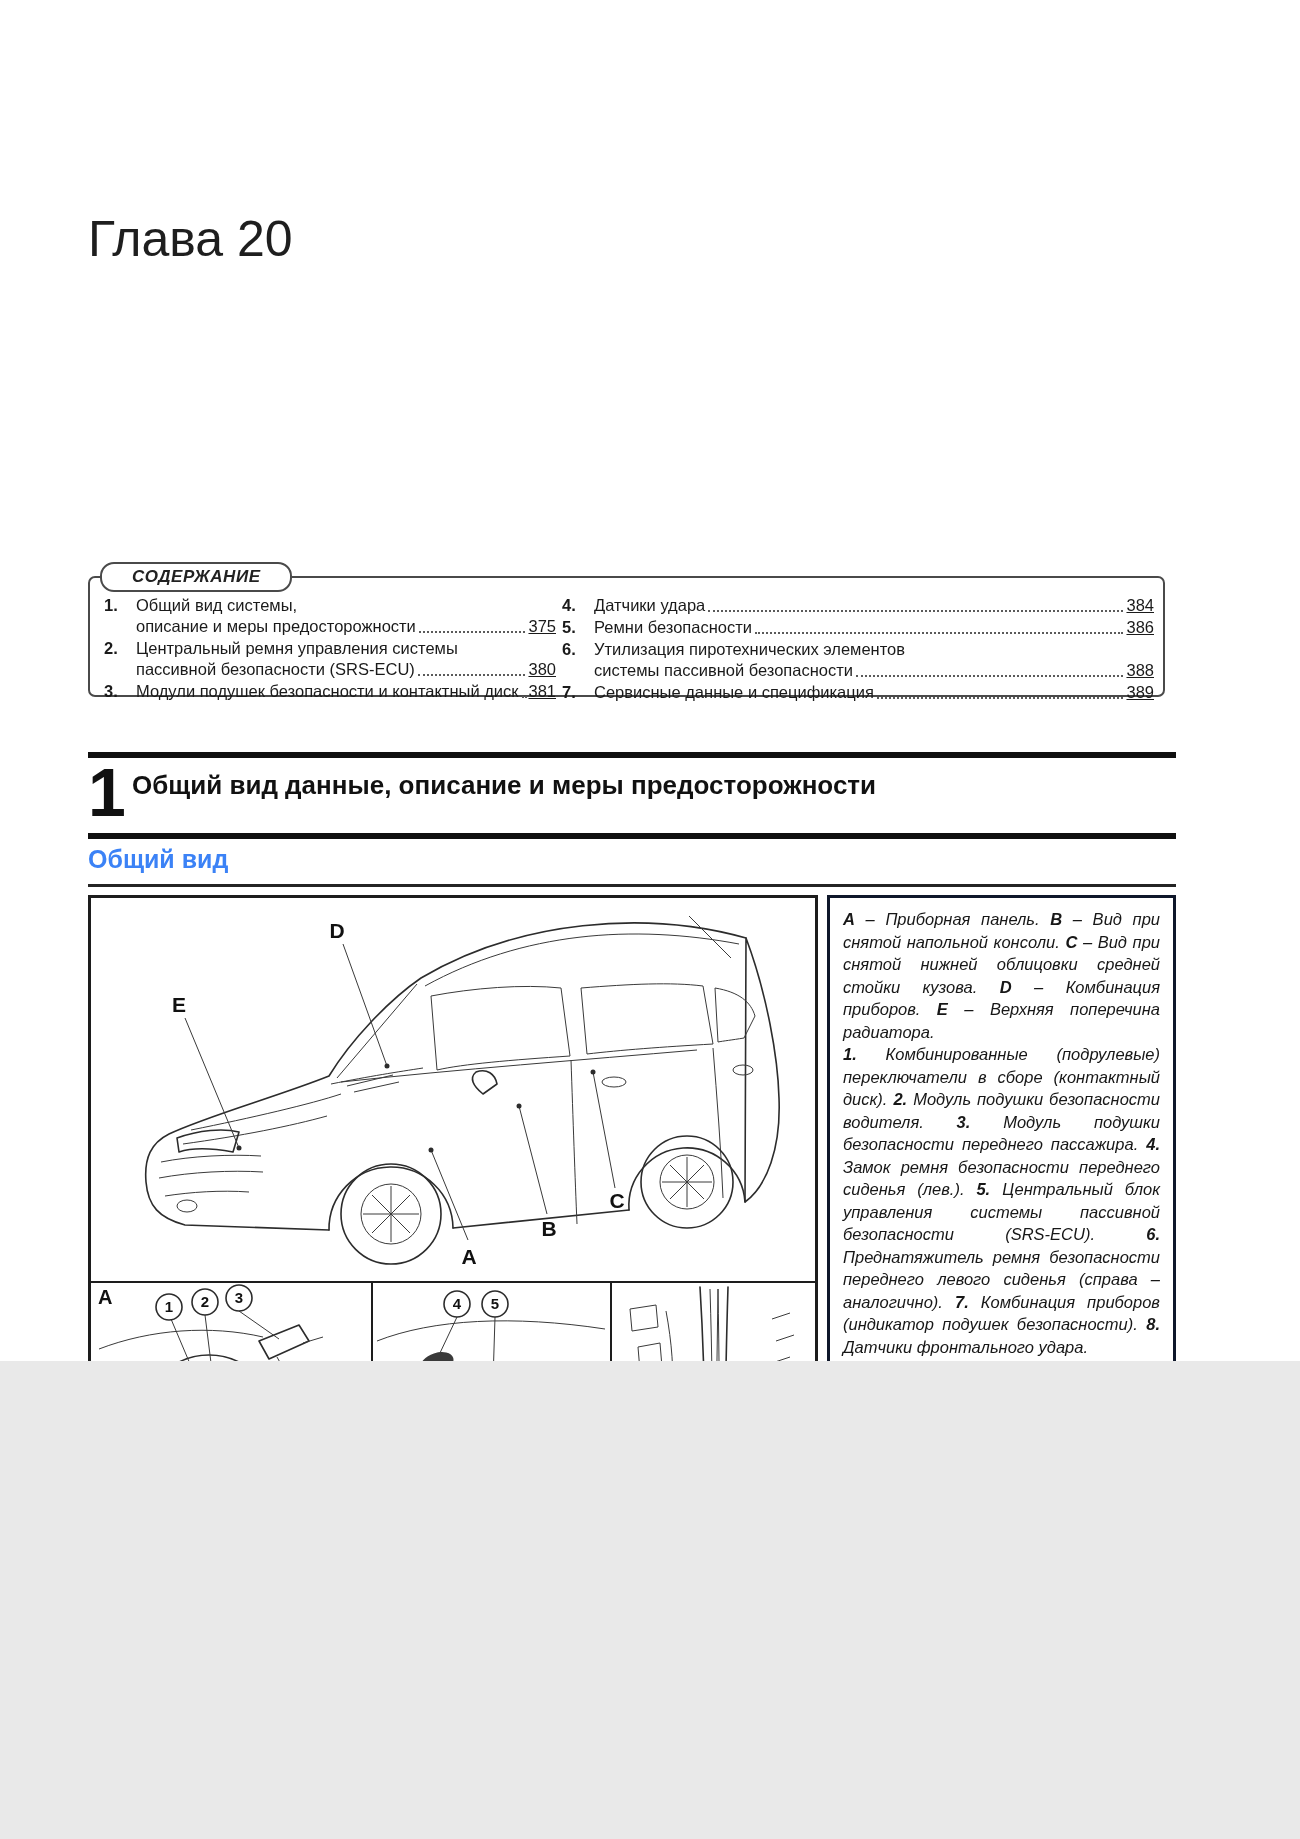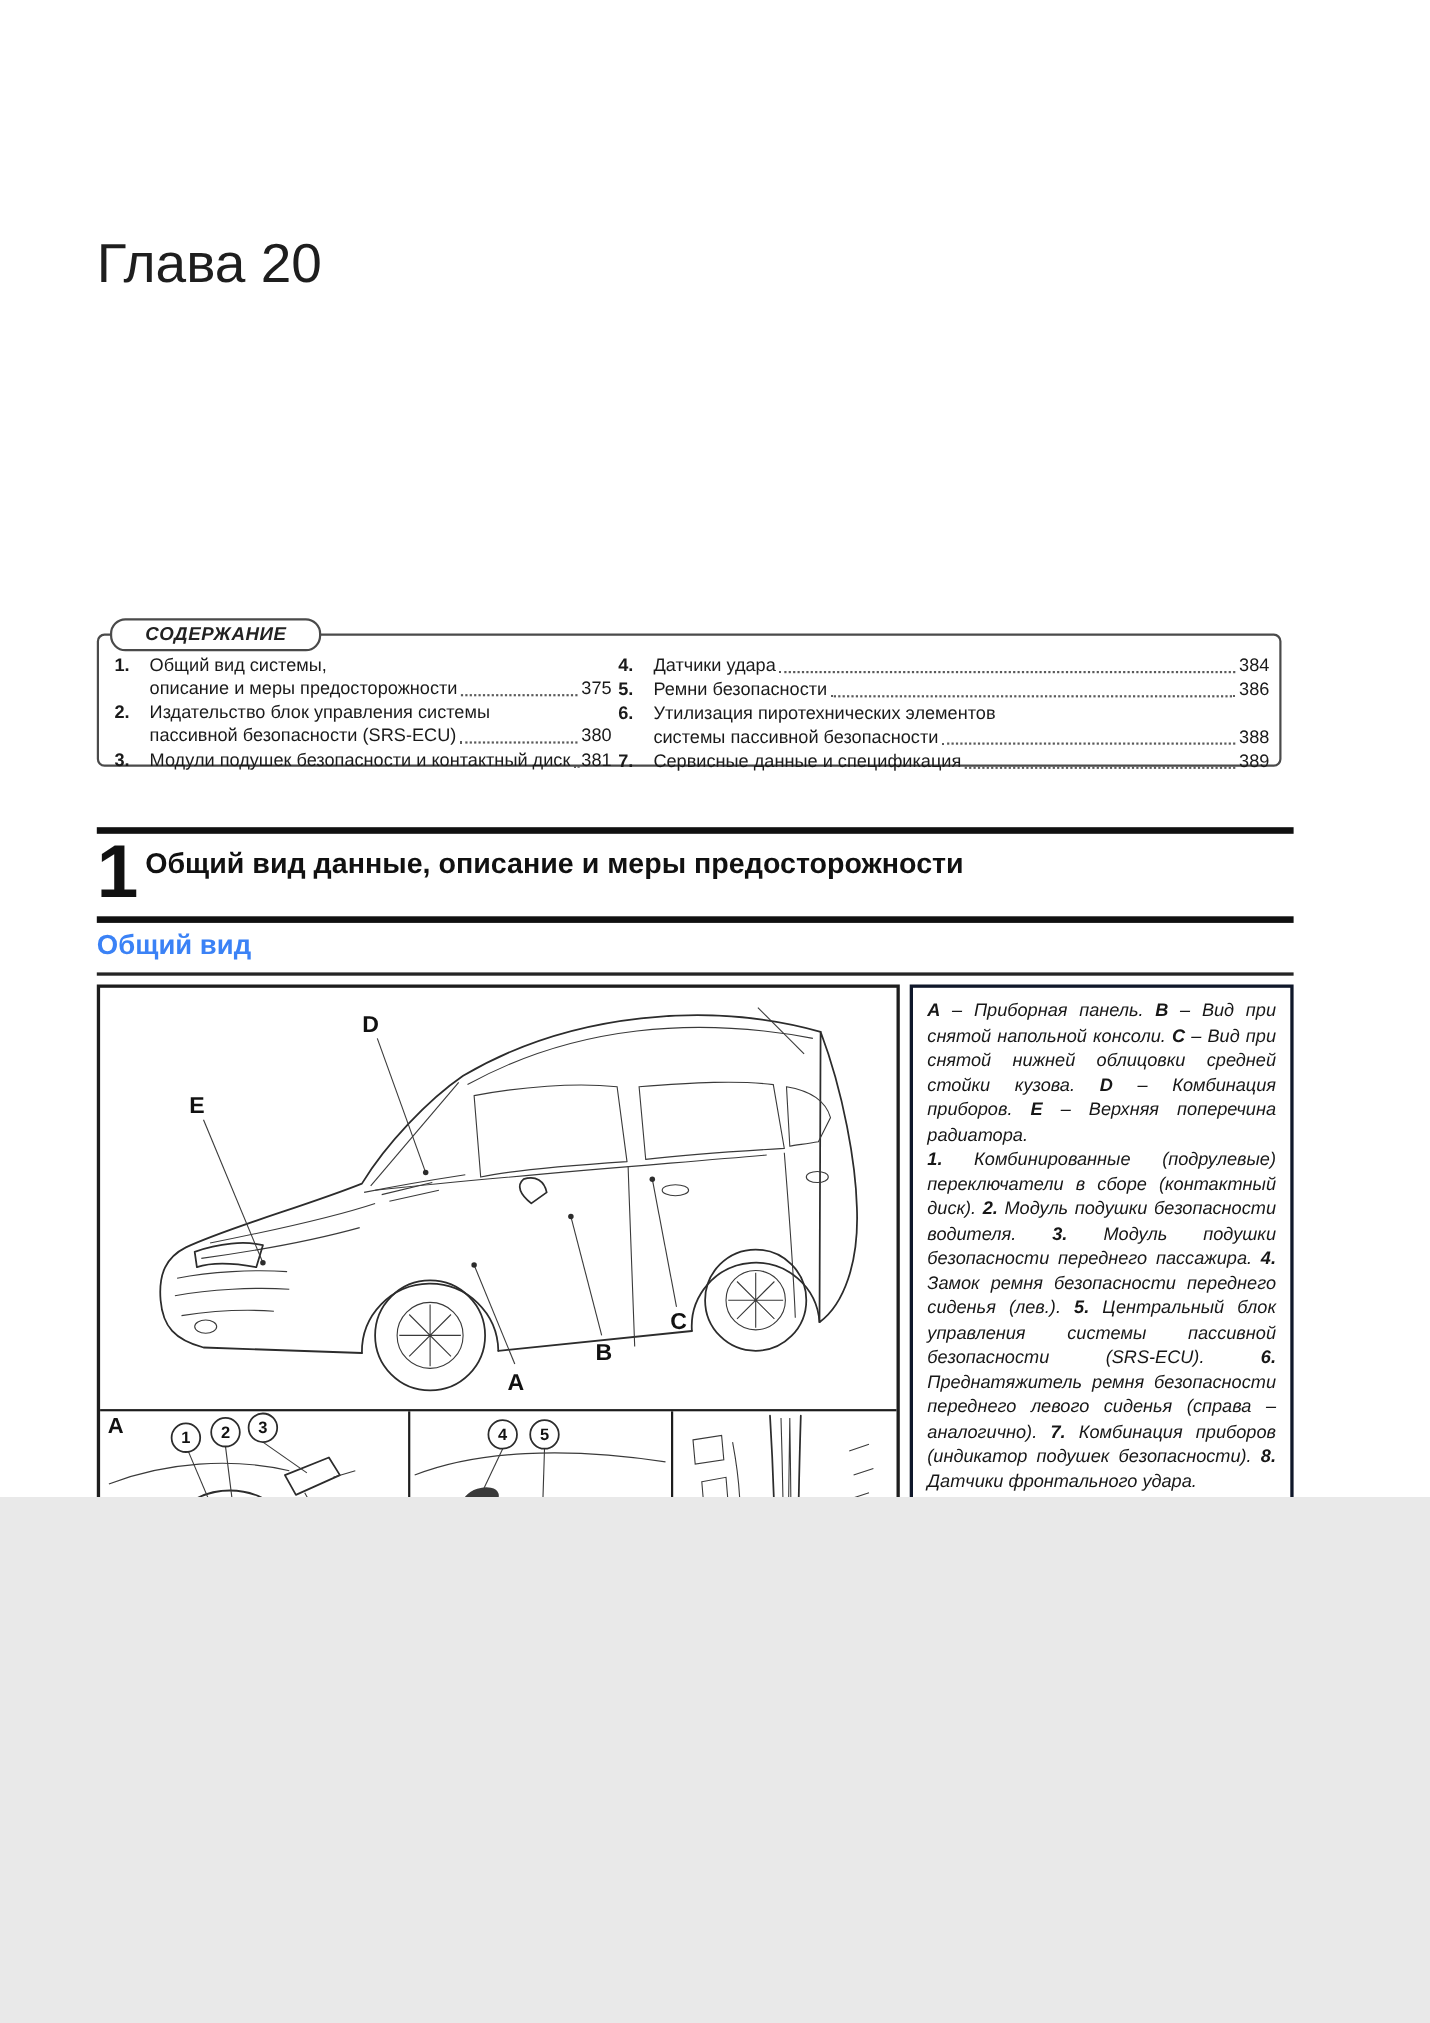--- a/index.html
+++ b/index.html
@@ -38,21 +38,21 @@
     text-align:center;
   }
   .toc-col{position:absolute;top:17px;font-size:16.5px;line-height:21px;}
   .toc-col.left{left:14px;width:452px;}
   .toc-col.right{left:472px;width:592px;}
   .toc-item{display:flex;margin-bottom:1px;}
   .toc-num{width:32px;font-weight:bold;flex:0 0 32px;}
   .toc-body{flex:1;min-width:0;}
   .toc-line{display:flex;}
   .toc-line .leader{flex:1;border-bottom:2px dotted #5a5a5a;margin:0 3px 4px 3px;}
-  .toc-line .pg{white-space:nowrap;}
+  .toc-line .pg{white-space:nowrap;text-decoration:underline;}
   
   .rule-thick{position:absolute;left:88px;width:1088px;height:6px;background:#101010;}
   .sec-num{
     position:absolute;left:88px;top:758px;
     font-size:68px;font-weight:800;line-height:68px;color:#111;
   }
   .sec-title{
     position:absolute;left:132px;top:770px;
     font-size:26px;font-weight:bold;color:#111;
   }
@@ -124,21 +124,21 @@
               <span>описание и меры предосторожности</span>
               <span class="leader"></span>
               <span class="pg">375</span>
             </div>
         </div>
       </div>
       <div class="toc-item">
         <span class="toc-num">2.</span>
         <div class="toc-body">
           <div class="toc-line">
-              <span>Издательство блок управления системы</span>
+              <span>Центральный ремня управления системы</span>
             </div>
           <div class="toc-line">
               <span>пассивной безопасности (SRS-ECU)</span>
               <span class="leader"></span>
               <span class="pg">380</span>
             </div>
         </div>
       </div>
       <div class="toc-item">
         <span class="toc-num">3.</span>

